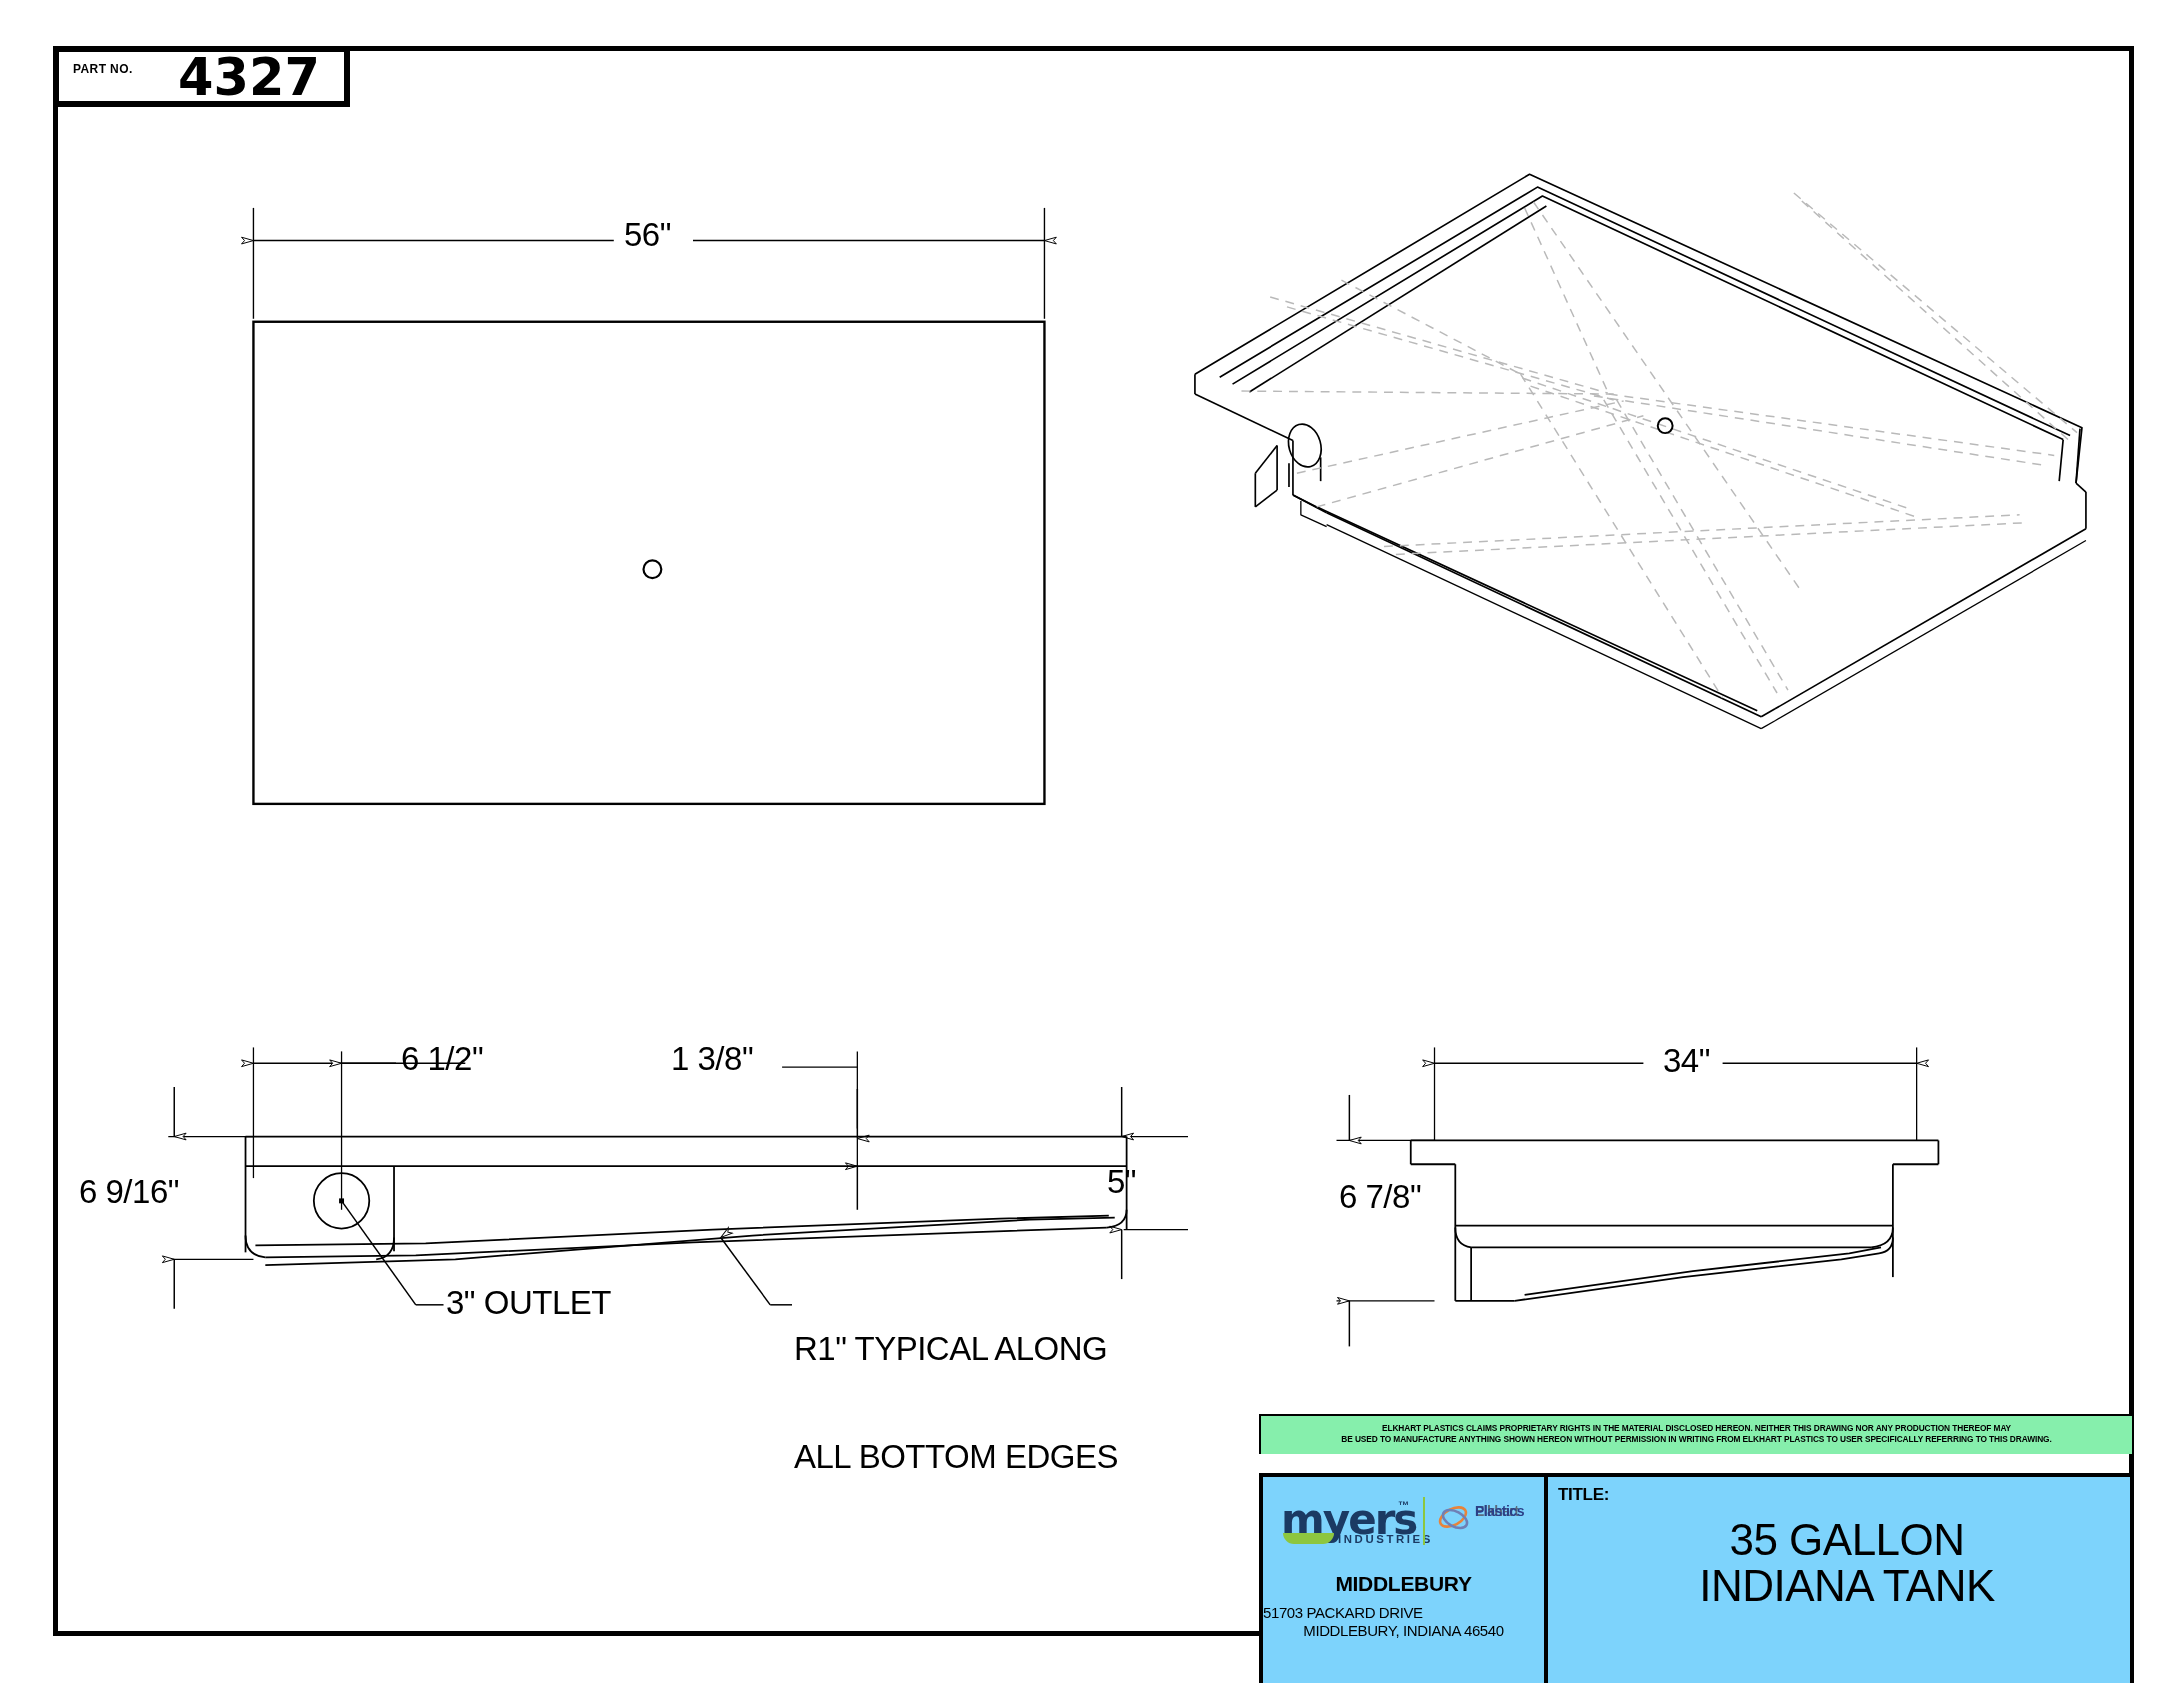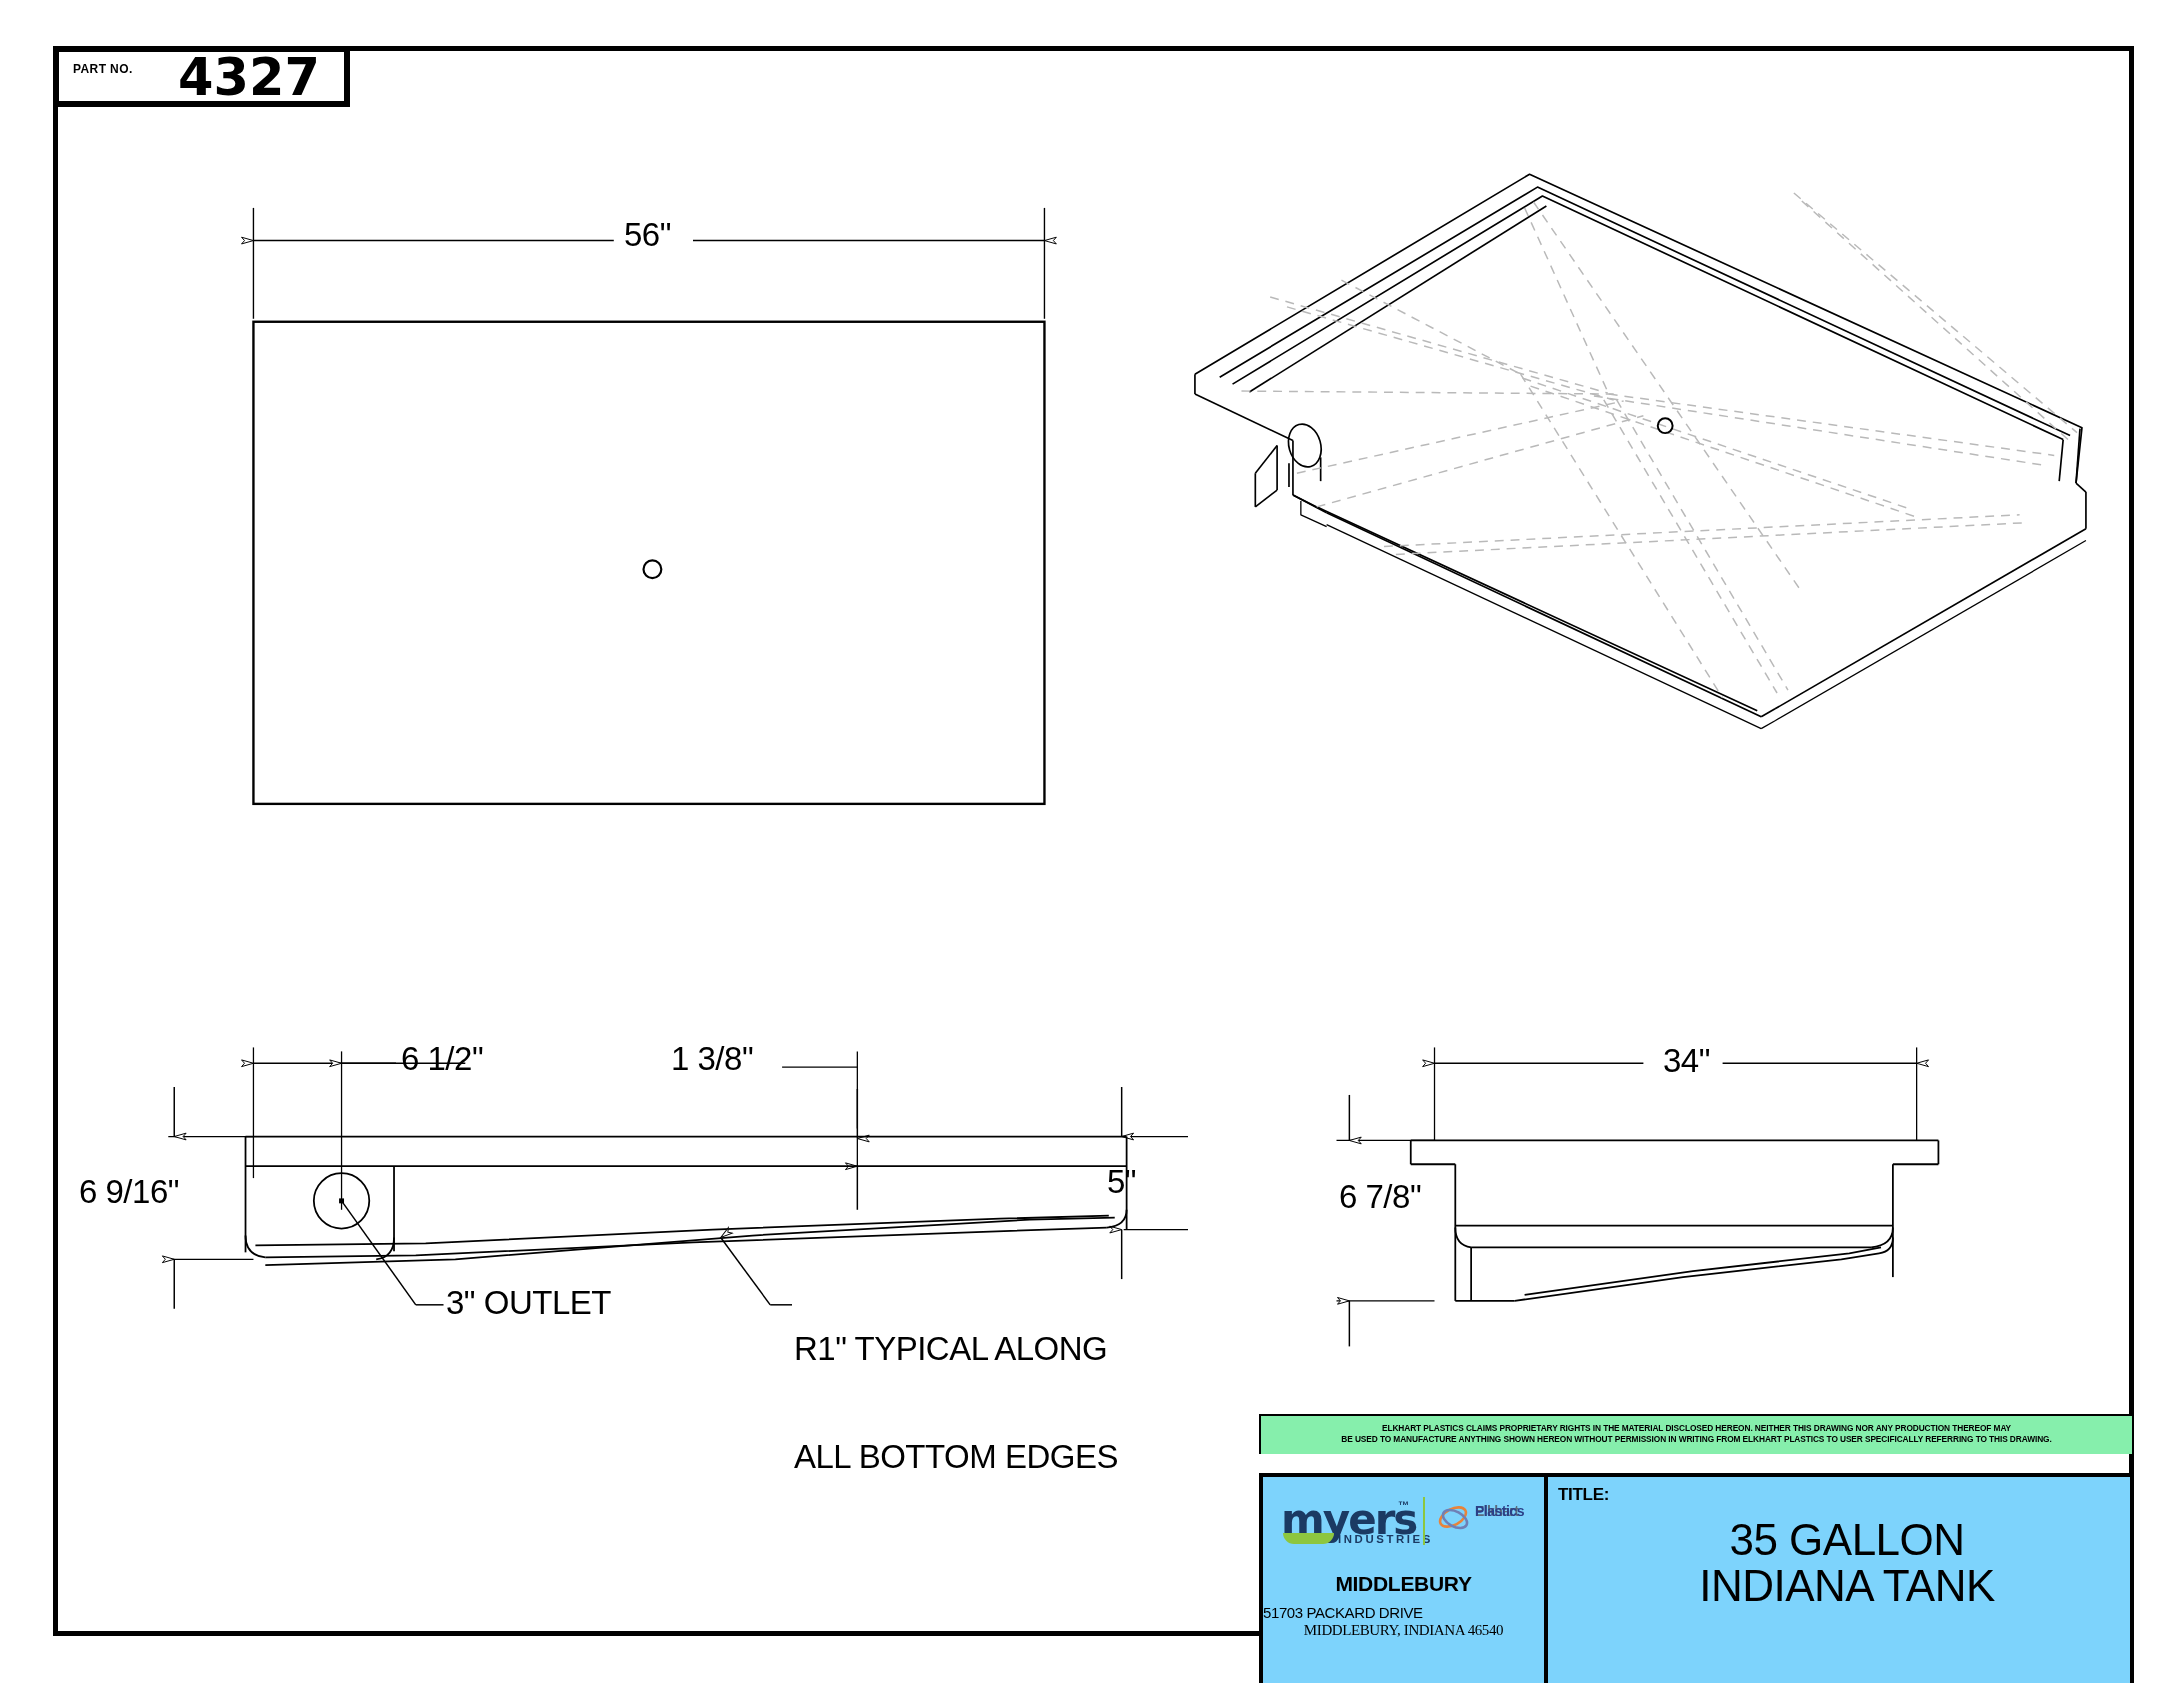--- a/index.html
+++ b/index.html
@@ -152,21 +152,20 @@
   }
   #tb-addr2 {
     position: absolute;
     left: 0; top: 145px;
     width: 281px;
     text-align: center;
     font-size: 15px;
     font-weight: 500;
     letter-spacing: -0.4px;
     color: #000;
-    font-family: Liberation Serif, serif;
   }
 
   
   #logo-row {
     position: absolute;
     left: 0px; top: 8px;
     width: 281px;
     height: 81px;
   }
   #myers-logo {

